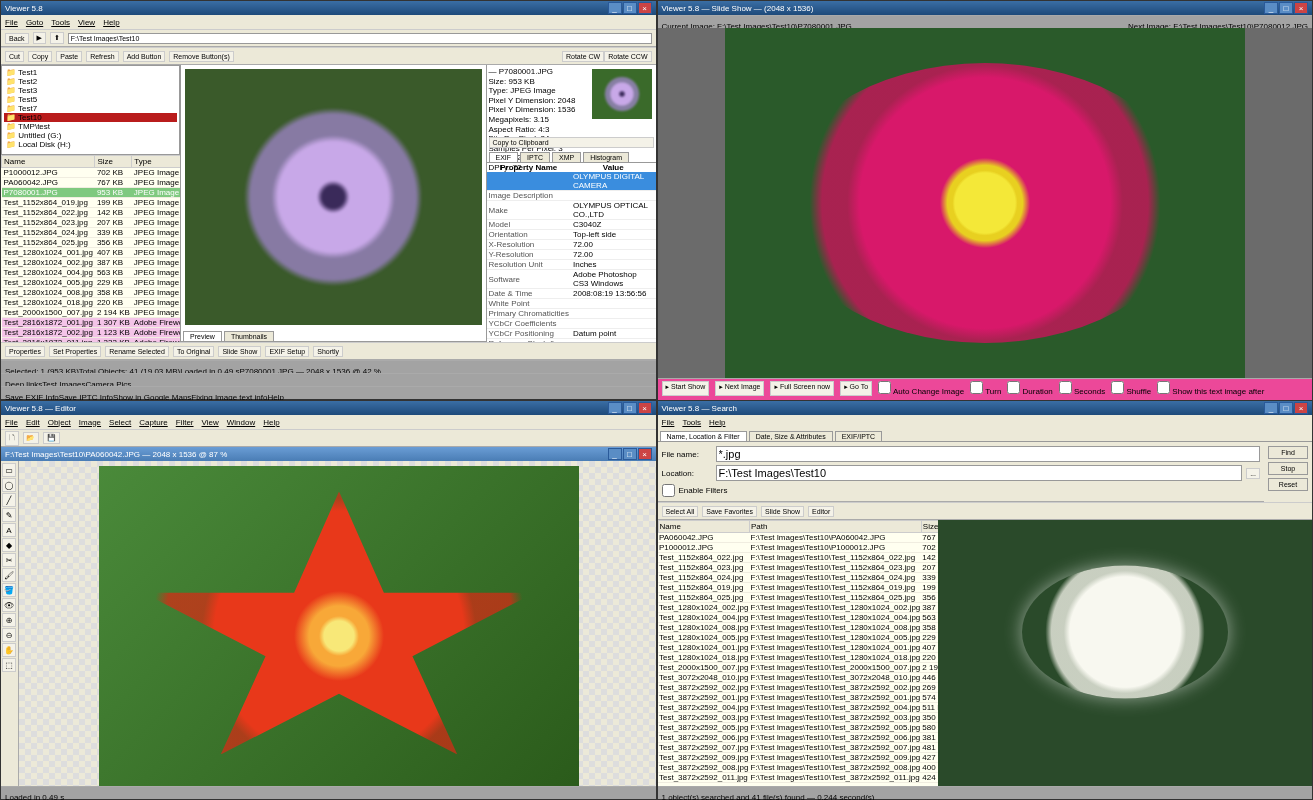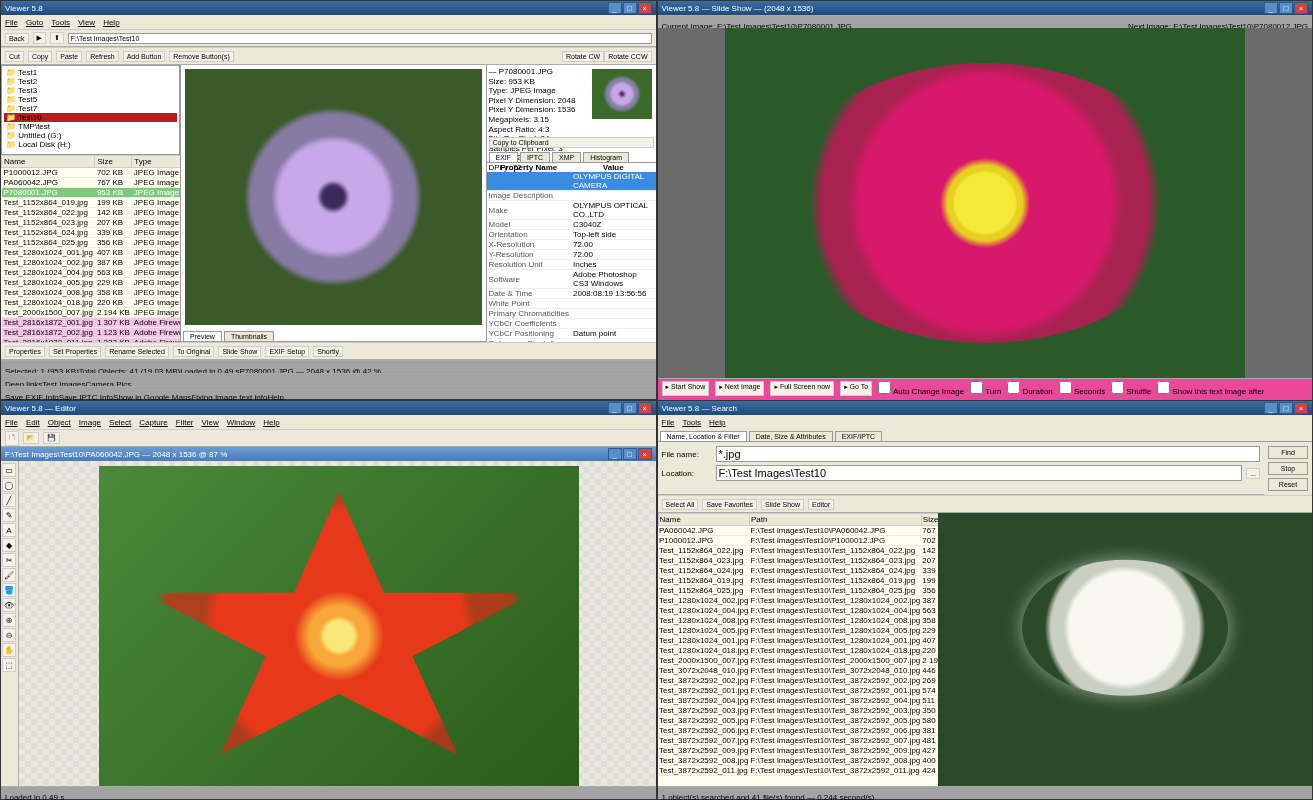--- a/index.html
+++ b/index.html
@@ -497,20 +497,24 @@
     <div class="searchtop" style="flex:1">
       <div class="searchrow">
         <span style="width:50px">File name:</span>
         <input type="text" value="*.jpg" style="">
       </div>
       <div class="searchrow">
         <span style="width:50px">Location:</span>
         <input type="text" value="F:\Test Images\Test10" style="">
         <span class="toolbtn">...</span>
       </div>
+      <div class="searchrow">
+        <input type="checkbox" style="">
+        <span>Enable Filters</span>
+      </div>
     </div>
     <div style="display:flex;flex-direction:column;gap:3px;padding:4px" id="search-btns">
           <div class="sidebtn">Find</div>
           <div class="sidebtn">Stop</div>
           <div class="sidebtn">Reset</div>
         </div>
   </div>
   <div class="toolbar" id="search-tb">
         <span class="toolbtn">Select All</span>
         <span class="toolbtn">Save Favorites</span>

